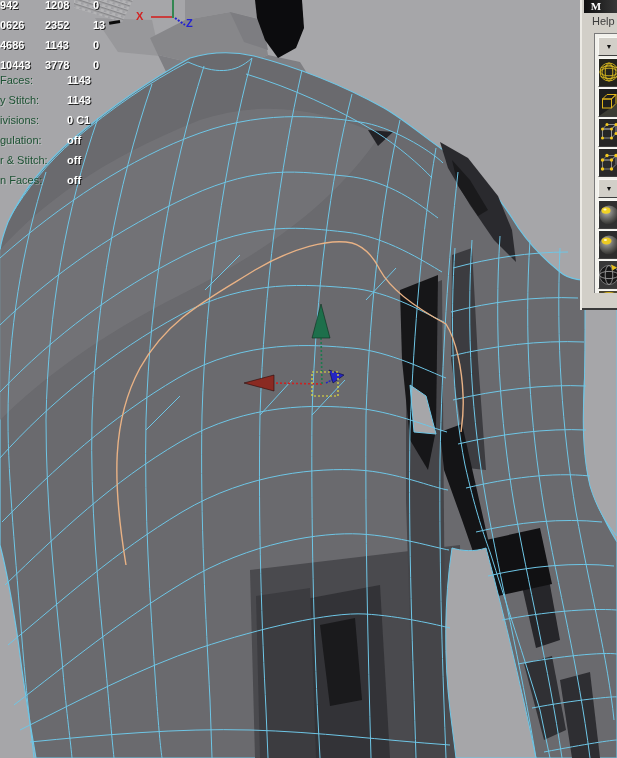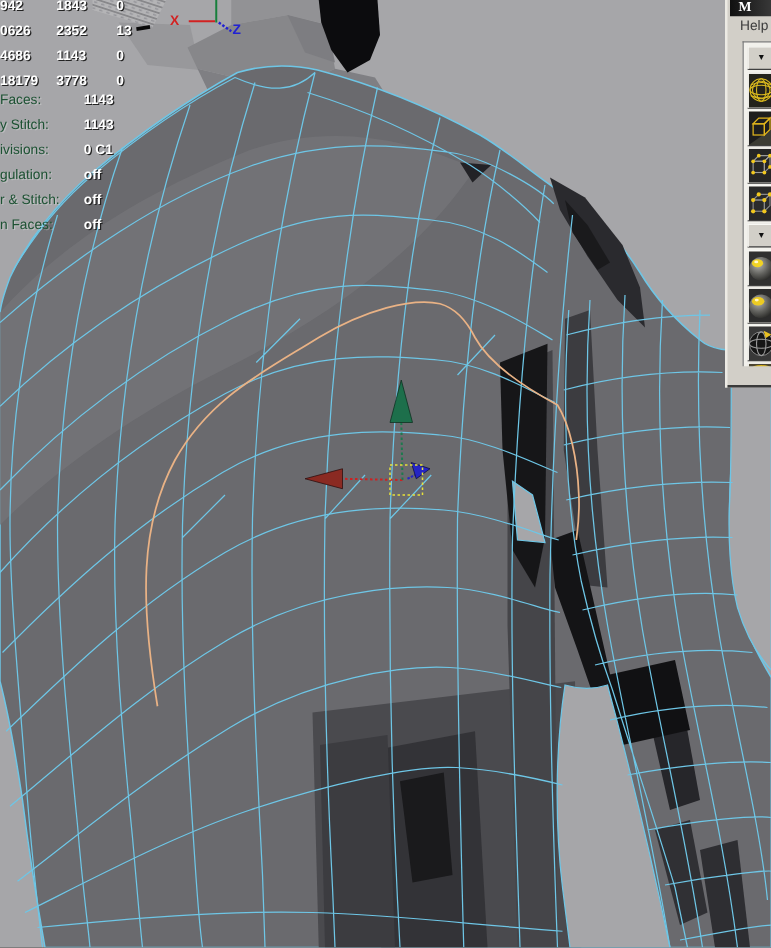--- a/index.html
+++ b/index.html
@@ -160,35 +160,35 @@
       <line x1="173" y1="0" x2="173" y2="18" stroke="#177f3c" stroke-width="1.6"></line>
       <line x1="175" y1="18" x2="185" y2="25" stroke="#2222d2" stroke-width="2" stroke-dasharray="2,1.5"></line>
       <text x="136" y="20" font-size="11" font-weight="bold" fill="#d22222">X</text>
       <text x="186" y="27" font-size="11" font-weight="bold" fill="#2222d2">Z</text>
     </g>
   </svg>
 
   <div id="hud">
     <div class="hudrow" style="top:-1px">
       <span class="stat s1">942</span>
-      <span class="stat s2">1843</span>
+      <span class="stat s2">1208</span>
       <span class="stat s3">0</span>
     </div>
     <div class="hudrow" style="top:19px">
       <span class="stat s1">0626</span>
       <span class="stat s2">2352</span>
       <span class="stat s3">13</span>
     </div>
     <div class="hudrow" style="top:39px">
       <span class="stat s1">4686</span>
       <span class="stat s2">1143</span>
       <span class="stat s3">0</span>
     </div>
     <div class="hudrow" style="top:59px">
-      <span class="stat s1">18179</span>
+      <span class="stat s1">10443</span>
       <span class="stat s2">3778</span>
       <span class="stat s3">0</span>
     </div>
 
     <div class="hudrow" style="top:74px">
       <span class="ilabel">Faces:</span>
       <span class="ivalue">1143</span>
     </div>
     <div class="hudrow" style="top:94px">
       <span class="ilabel">y Stitch:</span>

